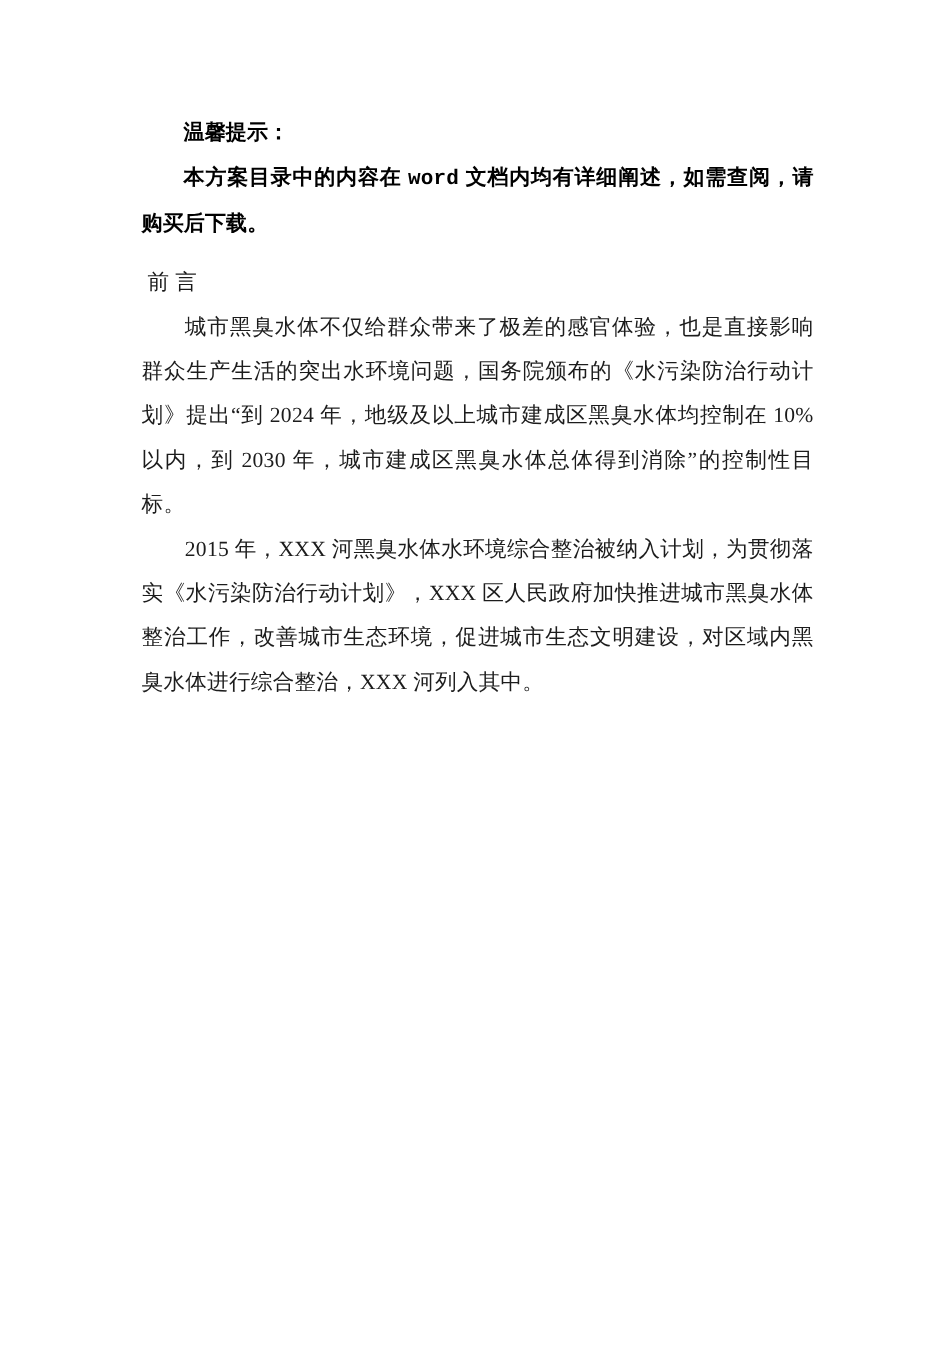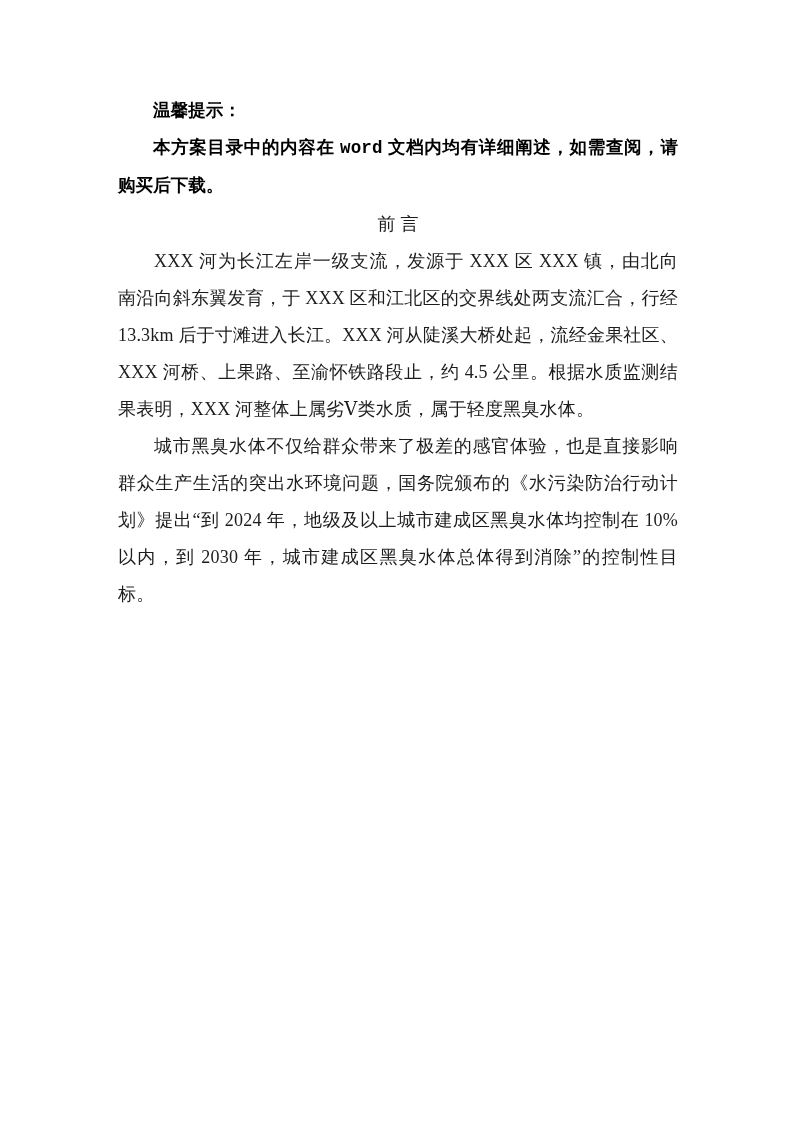--- a/index.html
+++ b/index.html
@@ -42,25 +42,24 @@
     font-family: Liberation Mono, monospace;
     font-weight: bold;
   }
 
   
   .section-title {
     font-family: "Liberation Serif", "DejaVu Serif", serif;
     font-weight: normal;
     font-size: 18px;
     line-height: 37px;
-    text-align: center;
     letter-spacing: 5px;
     text-indent: 5px;
     color: #1a1a1a;
-    margin-top: 2px;
+    margin-top: 12px;
   }
 
   
   .body-par {
     font-family: "Liberation Serif", "DejaVu Serif", serif;
     font-weight: normal;
     font-size: 18px;
     line-height: 37px;
     color: #1c1c1c;
     text-align: justify;
@@ -89,20 +88,20 @@
 
   <div class="content">
 
     <div class="notice">
       <div class="line-indent">温馨提示：</div>
       <div class="line-indent"><span>本方案目录中的内容在 </span><span class="lat">word</span><span> 文档内均有详细阐述，如需查阅，请购买后下载。</span></div>
     </div>
 
     <div class="section-title">前言</div>
 
-    <p class="body-par">XXX 河为长江左岸一级支流，发源于 XXX 区 XXX 镇，由北向南沿向斜东翼发育，于 XXX 区和江北区的交界线处两支流汇合，行经 13.3km 后于寸滩进入长江。XXX 河从陡溪大桥处起，流经金果社区、XXX 河桥、上果路、至渝怀铁路段止，约 4.5 公里。根据水质监测结果表明，XXX 河整体上属劣Ⅴ类水质，属于轻度黑臭水体。</p>
     <p class="body-par">城市黑臭水体不仅给群众带来了极差的感官体验，也是直接影响群众生产生活的突出水环境问题，国务院颁布的《水污染防治行动计划》提出“到 2024 年，地级及以上城市建成区黑臭水体均控制在 10% 以内，到 2030 年，城市建成区黑臭水体总体得到消除”的控制性目标。</p>
+    <p class="body-par">2015 年，XXX 河黑臭水体水环境综合整治被纳入计划，为贯彻落实《水污染防治行动计划》，XXX 区人民政府加快推进城市黑臭水体整治工作，改善城市生态环境，促进城市生态文明建设，对区域内黑臭水体进行综合整治，XXX 河列入其中。</p>
 
   </div>
 
   <div class="page-number">4</div>
 
 </div>
 
 </body></html>

